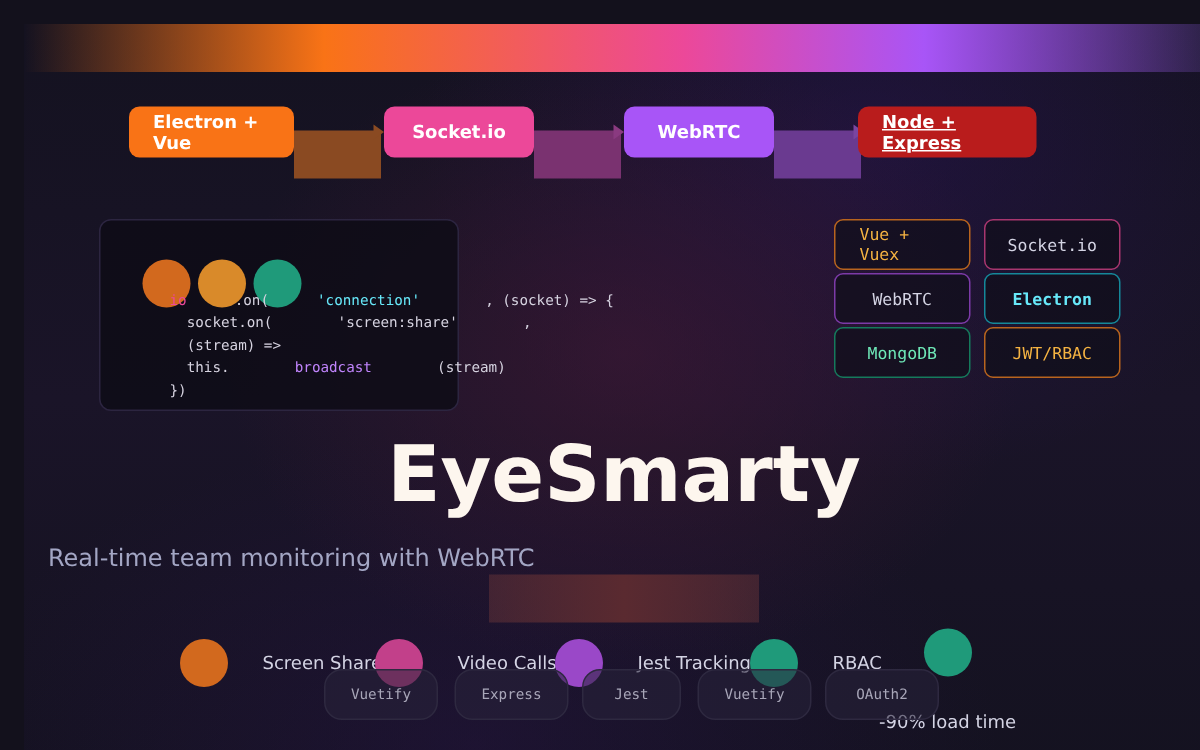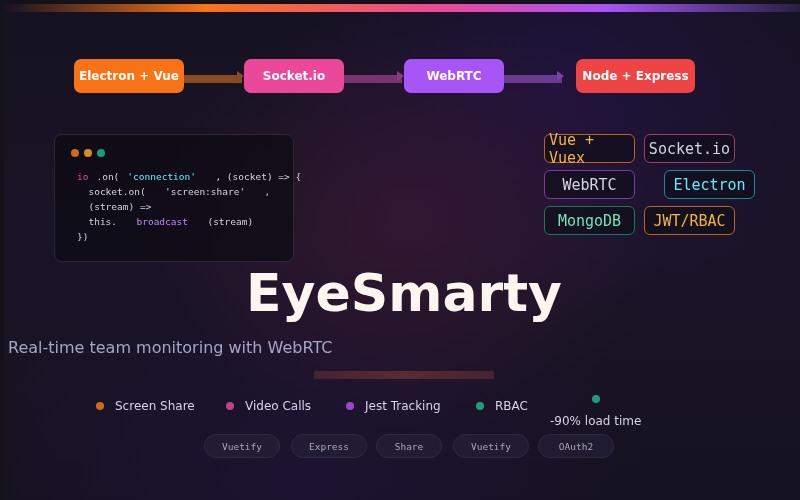--- a/index.html
+++ b/index.html
@@ -1,15 +1,15 @@
 <!DOCTYPE html>
 <html><head>
   <meta charset="utf-8">
   <style>
-    * { margin: 0; padding: 4px; box-sizing: border-box; }
+    * { margin: 0; padding: 16px; box-sizing: border-box; }
     html, body { width: 800px; height: 500px; overflow: hidden; }
     body {
       position: relative;
       background: #13111c;
       font-family: "DejaVu Sans", sans-serif;
       color: #fff;
     }
     .bg {
       position: absolute; inset: 0;
       background:
@@ -56,21 +56,21 @@
     }
     .code .kw { color: #ec4899; }
     .code .str { color: #67e8f9; }
     .code .fn { color: #c084fc; }
 
     
     .tag {
       position: absolute; width: 91px; height: 29px;
       border-radius: 6px; border: 1.5px solid;
       display: flex; align-items: center; justify-content: center;
-      font-family: "DejaVu Sans Mono", monospace; font-size: 15px;
+      font-family: "DejaVu Sans Mono", monospace; font-size: 11px;
       background: rgba(16,14,26,0.7);
     }
 
     
     .hero-title {
       position: absolute; left: 0; width: 800px; top: 255px;
       text-align: center; font-size: 52px; font-weight: bold;
       color: #fdf6ee; letter-spacing: 0px;
     }
     .hero-sub {
@@ -104,41 +104,41 @@
 <div class="bg"></div>
 <div class="topbar"></div>
 
 <div>
   <div class="flow-node" style="left:70px;width:110px;background:#f97316;">Electron + Vue</div>
   <div class="flow-arrow" style="left:180px;width:58px;background:#8a4a22;color:#8a4a22;"></div>
   <div class="flow-node" style="left:240px;width:100px;background:#ec4899;">Socket.io</div>
   <div class="flow-arrow" style="left:340px;width:58px;background:#7a3270;color:#8a3a80;"></div>
   <div class="flow-node" style="left:400px;width:100px;background:#a855f7;">WebRTC</div>
   <div class="flow-arrow" style="left:500px;width:58px;background:#6a3a90;color:#7a45a0;"></div>
-  <div class="flow-node" style="left:572px;width:119px;background:#ef4444;">Node + Express</div>
+  <div class="flow-node" style="left:556px;width:119px;background:#b91c1c;text-decoration:underline;">Node + Express</div>
 </div>
 
 <div class="code-window">
   <div class="dots">
     <span class="dot" style="background:#d2691e;"></span>
     <span class="dot" style="background:#d98a2a;"></span>
     <span class="dot" style="background:#1f9a7a;"></span>
   </div>
   <div class="code"><span class="kw">io</span><span>.on(</span><span class="str">'connection'</span><span>  , (socket) =&gt; {</span>
 <span>  socket.on(  </span><span>'screen:share'</span><span>  ,</span>
 <span>  (stream) =&gt;</span>
 <span>  this.  </span><span class="fn">broadcast</span><span>  (stream)</span>
 <span>})</span></div>
 </div>
 
 <div>
   <div class="tag" style="left:540px;top:130px;border-color:#b8641e;color:#f5b342;">Vue + Vuex</div>
   <div class="tag" style="left:640px;top:130px;border-color:#a8366f;color:#d4d4e4;">Socket.io</div>
   <div class="tag" style="left:540px;top:166px;border-color:#7c3aa8;color:#d4d4e4;">WebRTC</div>
-  <div class="tag" style="left:660px;top:166px;border-color:#15889a;color:#67e8f9;">Electron</div>
+  <div class="tag" style="left:640px;top:166px;border-color:#15889a;color:#67e8f9;font-weight:bold;">Electron</div>
   <div class="tag" style="left:540px;top:202px;border-color:#157a5c;color:#6ee7b7;">MongoDB</div>
   <div class="tag" style="left:640px;top:202px;border-color:#b8641e;color:#f5b342;">JWT/RBAC</div>
 </div>
 
 <div class="hero-title">EyeSmarty</div>
 <div class="hero-sub">Real-time team monitoring with WebRTC</div>
 <div class="hero-divider"></div>
 
 <div>
   <div class="feature" style="left:88px;">
@@ -159,16 +159,16 @@
   </div>
   <div class="feature" style="left:538px;flex-direction:column;">
     <span class="bullet" style="background:#1f9a7a;"></span>
     <span>-90% load time</span>
   </div>
 </div>
 
 <div>
   <div class="chip" style="left:200px;width:76px;text-align:right;">Vuetify</div>
   <div class="chip" style="left:287px;width:76px;">Express</div>
-  <div class="chip" style="left:372px;width:66px;">Share</div>
+  <div class="chip" style="left:372px;width:66px;">Jest</div>
   <div class="chip" style="left:449px;width:76px;">Vuetify</div>
   <div class="chip" style="left:534px;width:76px;">OAuth2</div>
 </div>
 
 </body></html>

